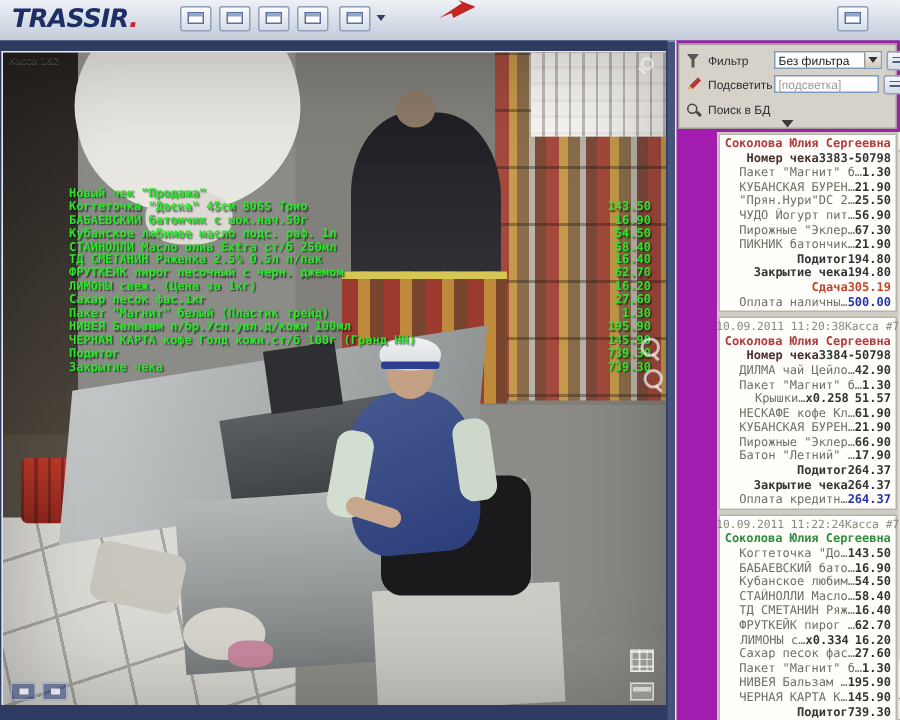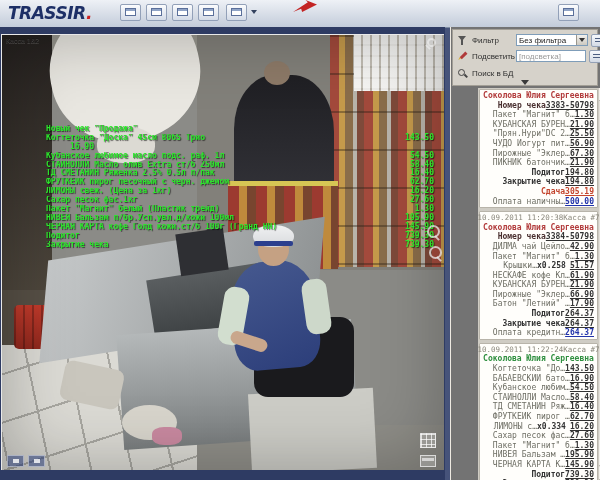--- a/index.html
+++ b/index.html
@@ -96,21 +96,21 @@
   .osd-bl1{left:5px;top:420px;}
   .osd-bl2{left:26px;top:420px;}
   .osd-br{right:8px;width:16px;border:1px solid rgba(235,235,235,.8);background:rgba(255,255,255,.22);}
   .osd-br1{top:398px;height:15px;background-image:
     repeating-linear-gradient(90deg,rgba(255,255,255,.7) 0 1px,transparent 1px 5px),
     repeating-linear-gradient(180deg,rgba(255,255,255,.7) 0 1px,transparent 1px 5px);}
   .osd-br2{top:420px;height:12px;}
   .osd-br2:after{content:"";position:absolute;left:1px;top:2px;right:1px;height:3px;background:rgba(255,255,255,.6);}
 
   
-  .sidebar{position:absolute;left:450px;top:27px;width:150px;height:453px;background:#737373;
+  .sidebar{position:absolute;left:450px;top:27px;width:150px;height:453px;background:#a21caf;
     border-left:1px solid #eeeae2;box-sizing:border-box;}
   .fpanel{position:absolute;left:1px;top:2px;width:146px;height:57px;background:#d6d2ca;
     border:1px solid #a39f96;box-sizing:border-box;}
   .frow{position:absolute;left:4px;height:14px;display:flex;align-items:center;}
   .frow .flabel{font-size:8px;color:#2f2f2f;width:44px;margin-left:4px;}
   .fselect{width:72px;height:12px;background:#fff;border:1px solid #7f9db9;display:flex;
     align-items:center;font-size:8px;color:#222;box-sizing:border-box;cursor:pointer;}
   .fselect .stext{flex:1;padding-left:2px;overflow:hidden;white-space:nowrap;}
   .fsel-arrow{width:10px;height:10px;background:linear-gradient(#f2f1ee,#cdc9c0);border-left:1px solid #9a968c;
     display:flex;align-items:center;justify-content:center;}
@@ -140,21 +140,21 @@
 
   
   .rarea{position:absolute;left:0;top:61px;width:132px;height:392px;background:#cfccc4;overflow:hidden;margin-left:27px;}
   .rlist{position:absolute;left:1px;top:1px;right:12px;}
   .card{background:#fffefb;border:1px solid #b8b4aa;border-radius:1px;margin-bottom:3px;
     padding:1px 0;cursor:pointer;}
   .rrow{display:flex;height:9.6px;line-height:9.6px;padding:0 3px;
     font:8px "DejaVu Sans Mono",monospace;white-space:nowrap;}
   .rrow .lab{flex:1;overflow:hidden;color:#6e6e64;text-align:right;}
   .rrow .qty{font-weight:bold;color:#333;margin-right:4px;}
-  .rrow .val{font-weight:bold;color:#333;text-align:center;text-decoration:underline;}
+  .rrow .val{font-weight:bold;color:#333;text-align:center;}
   .rrow.number .lab{font-weight:bold;color:#4a3030;}
   .rrow.total .lab{font-weight:bold;color:#333;}
   .rrow.change .lab,.rrow.change .val{color:#c4452e;font-weight:bold;}
   .rrow.payment .val{color:#2233aa;}
   .rrow.hdr{justify-content:center;font-weight:bold;}
   .hdr-red{color:#b23b3b;}
   .hdr-green{color:#2f8f3f;}
   .rrow.ts{justify-content:center;color:#8a877c;font-size:7.5px;}
 
   
@@ -240,20 +240,21 @@
     <div class="ovl">
         <div class="ovl-row">
           <span class="ovl-name">Новый чек  "Продажа"</span>
           <span class="ovl-price"></span>
         </div>
         <div class="ovl-row">
           <span class="ovl-name">Когтеточка "Доска" 45см 806S Трио</span>
           <span class="ovl-price">143.50</span>
         </div>
         <div class="ovl-row">
+          <span class="ovl-name">БАБАЕВСКИЙ батончик с шок.нач.50г</span>
           <span class="ovl-price">16.90</span>
         </div>
         <div class="ovl-row">
           <span class="ovl-name">Кубанское любимое масло подс. раф. 1л</span>
           <span class="ovl-price">54.50</span>
         </div>
         <div class="ovl-row">
           <span class="ovl-name">СТАЙНОЛЛИ Масло олив Extra ст/б 250мл</span>
           <span class="ovl-price">58.40</span>
         </div>

